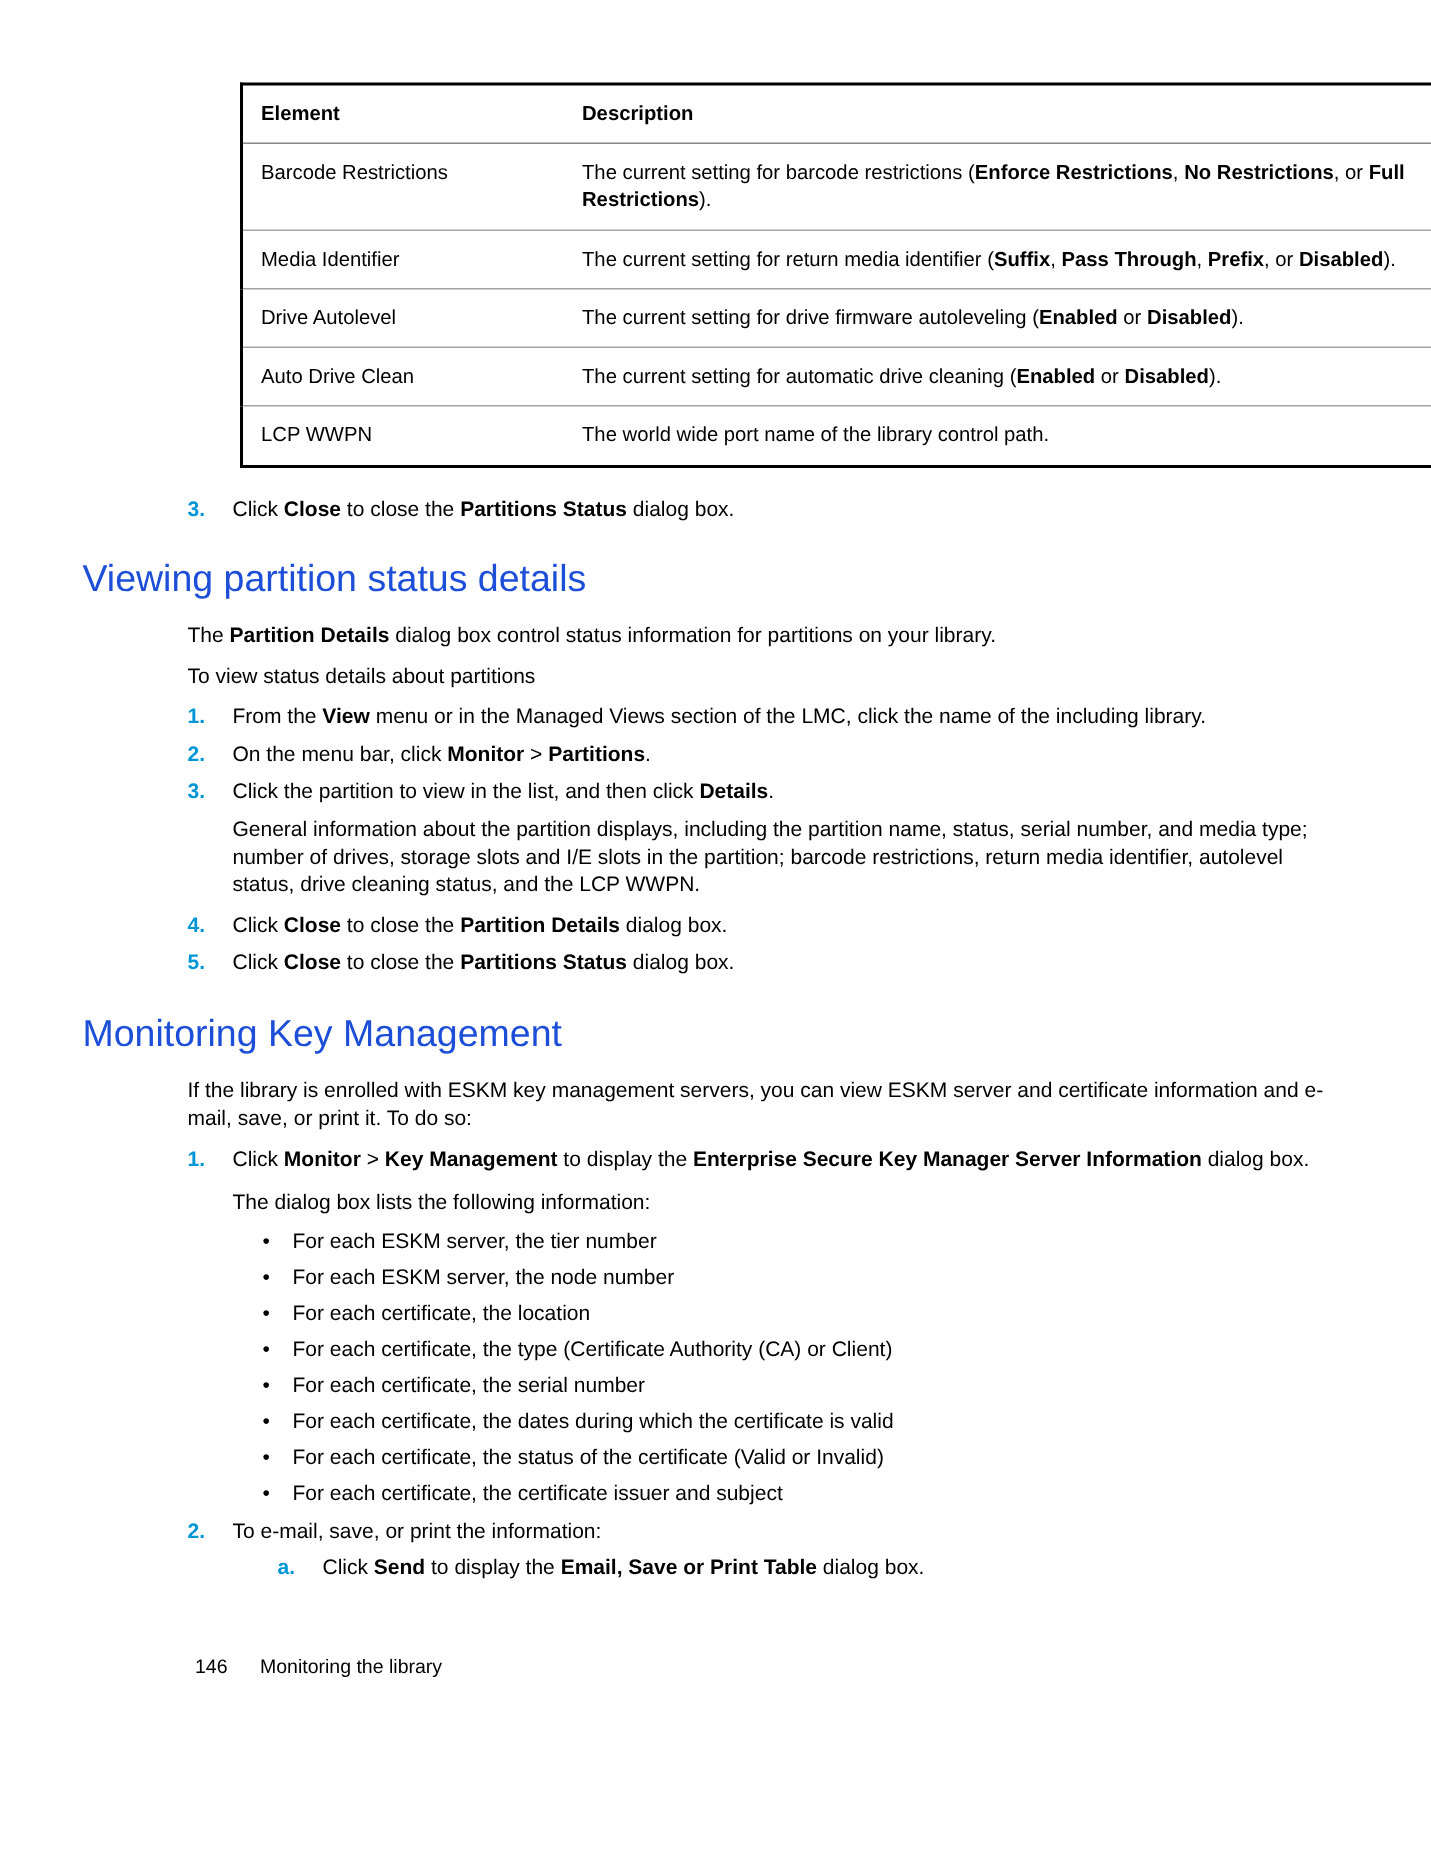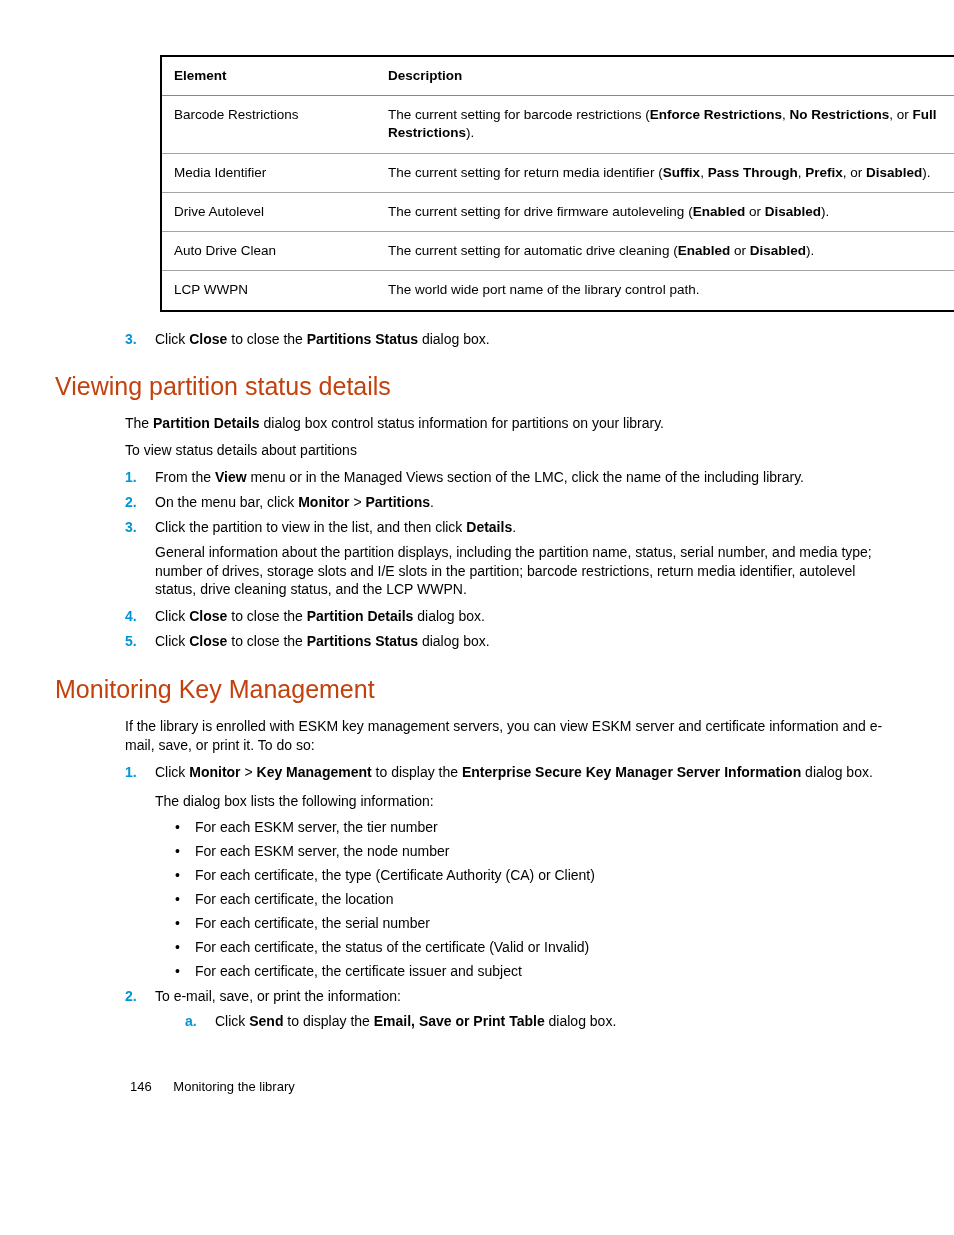--- a/index.html
+++ b/index.html
@@ -78,21 +78,21 @@
   ol.sublist > li > .marker {
     position: absolute;
     left: 0;
     top: 0;
     color: #0096d6;
     font-weight: bold;
   }
   h2.section {
     font-family: Arial, Helvetica, sans-serif;
     font-weight: normal;
-    color: #c2410c;
+    color: #1d4ed8;
     font-size: 25px;
     margin: 22px 0 10px 0;
   }
   p.body {
     margin: 8px 0;
   }
   ul.bullets {
     list-style: none;
     padding-left: 0;
     margin: 6px 0 6px 20px;
@@ -196,23 +196,24 @@
 <div class="indent-block">
   <p class="body">If the library is enrolled with ESKM key management servers, you can view ESKM server and certificate information and e-mail, save, or print it. To do so:</p>
   <ol class="numlist">
     <li>
       <span class="marker">1.</span>
       <span>Click </span><b>Monitor</b><span> &gt; </span><b>Key Management</b><span> to display the </span><b>Enterprise Secure Key Manager Server Information</b><span> dialog box.</span>
       <p class="body" style="margin-top:10px;">The dialog box lists the following information:</p>
       <ul class="bullets">
         <li>For each ESKM server, the tier number</li>
         <li>For each ESKM server, the node number</li>
+        <li>For each certificate, the location</li>
         <li>For each certificate, the type (Certificate Authority (CA) or Client)</li>
-        <li>For each certificate, the location</li>
         <li>For each certificate, the serial number</li>
+        <li>For each certificate, the dates during which the certificate is valid</li>
         <li>For each certificate, the status of the certificate (Valid or Invalid)</li>
         <li>For each certificate, the certificate issuer and subject</li>
       </ul>
     </li>
     <li>
       <span class="marker">2.</span>
       <span>To e-mail, save, or print the information:</span>
       <ol class="sublist">
         <li>
           <span class="marker">a.</span>

